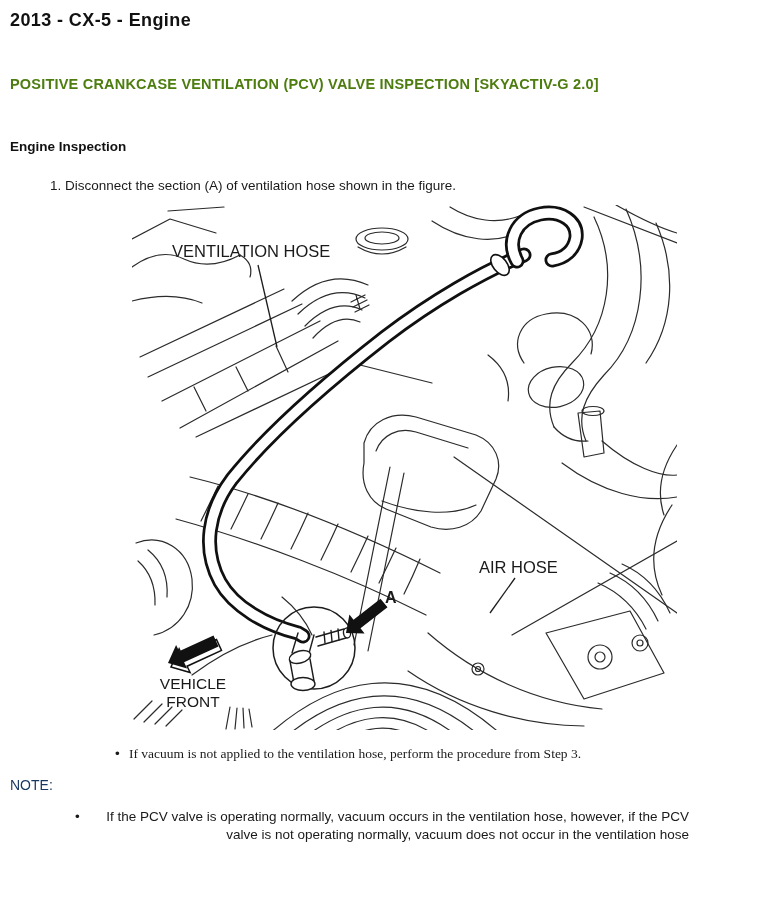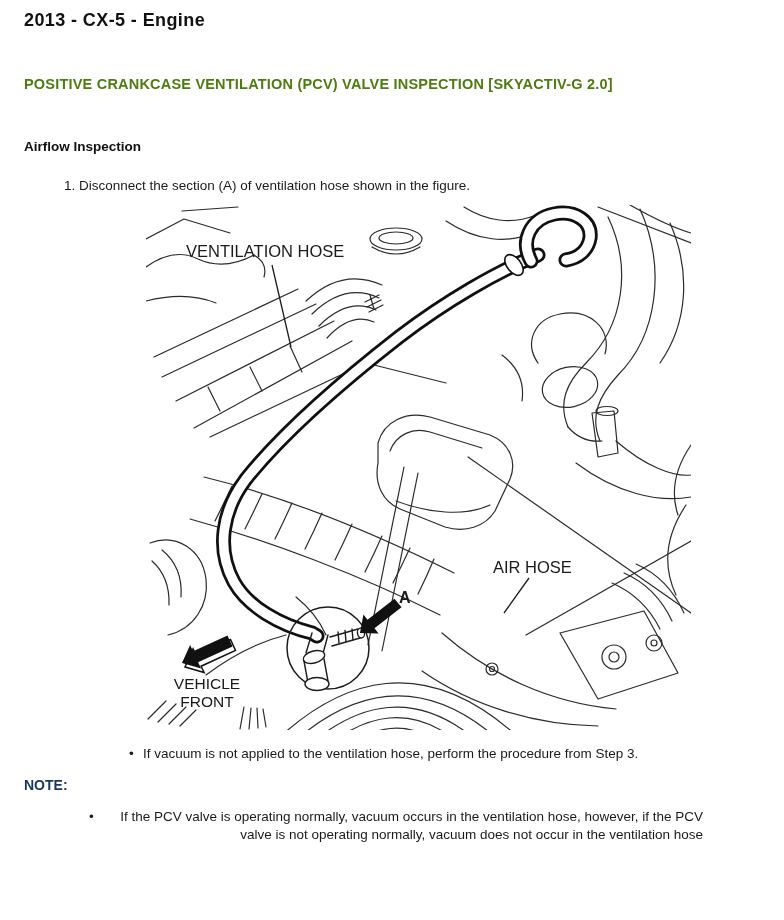--- a/index.html
+++ b/index.html
@@ -1,62 +1,62 @@
 <!DOCTYPE html>
 <html><head>
 <meta charset="utf-8">
 <style>
   html,body{margin:0;padding:0;background:#ffffff;}
   body{
     width:784px;height:920px;overflow:hidden;
     font-family:"Liberation Sans","DejaVu Sans",sans-serif;
     color:#1a1a1a;position:relative;
   }
-  .page{padding:8px 10px 0 24px;}
+  .page{padding:8px 10px 0 10px;}
   .doc-title{
     font-size:18px;font-weight:bold;letter-spacing:.4px;
     margin:2px 0 45px 0;color:#111;
   }
   .red-heading{
     font-size:14.5px;font-weight:bold;letter-spacing:.2px;
     color:#4d7c0f;margin:0 0 47px 0;
   }
   .sub-heading{
     font-size:13.5px;font-weight:bold;color:#111;
     margin:0 0 23px 0;
   }
   .step{font-size:13.5px;line-height:18px;margin:0 0 0 40px;}
   .step1{margin-bottom:10px;}
   .step2{margin-top:4px;max-width:646px;}
   .figure-wrap{margin:0 0 0 122px;width:545px;height:525px;}
   .bullet-row{display:flex;font-size:13.5px;line-height:18px;}
   .bullet-row .dot{width:14px;flex:0 0 14px;text-align:left;}
   .bullet-1{margin:15px 0 0 105px;}
-  .bullet-1 .txt{max-width:505px;}
+  .bullet-1 .txt{max-width:505px;font-family:Liberation Serif, serif;}
   .bullet-2{margin:15px 0 0 65px;}
   .bullet-2 .txt{max-width:600px;text-align:right;}
   .note-label{
-    font-size:14px;font-weight:bold;color:#17375E;
+    font-size:14px;font-weight:normal;color:#17375E;
     margin:14px 0 0 0;
   }
   svg text{font-family:"Liberation Sans","DejaVu Sans",sans-serif;fill:#1a1a1a;}
   svg .lbl{font-size:16.5px;}
   svg .lbl-a{font-size:16px;font-weight:bold;}
   svg .lbl-vf{font-size:15.5px;}
 </style>
 </head>
 <body>
 
 <div class="page">
 
   <div class="doc-title">2013 - CX-5 - Engine</div>
 
   <div class="red-heading">POSITIVE CRANKCASE VENTILATION (PCV) VALVE INSPECTION [SKYACTIV-G 2.0]</div>
 
-  <div class="sub-heading">Airflow Inspection</div>
+  <div class="sub-heading">Engine Inspection</div>
 
   <div class="step step1">1. Disconnect the section (A) of ventilation hose shown in the figure.</div>
 
   <div class="figure-wrap">
     <svg viewBox="0 0 545 525" width="545" height="525">
 
       <g fill="none" stroke="#2b2b2b" stroke-width="1.2" stroke-linecap="round" stroke-linejoin="round">
 
         <path d="M 0,62 Q 28,42 52,54 Q 78,66 108,50"></path>
         <path d="M 0,34 L 38,14 L 84,28"></path>

